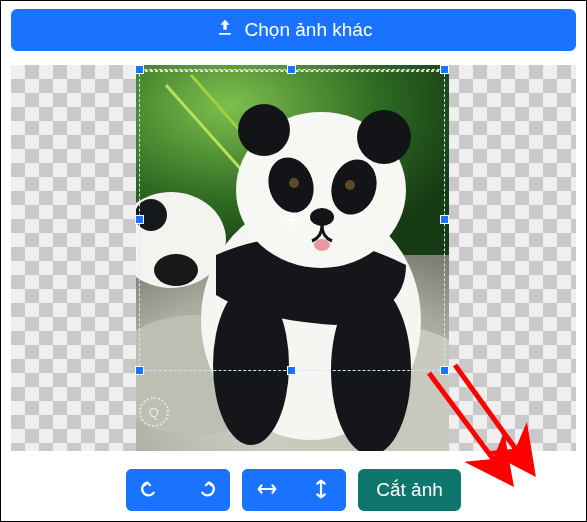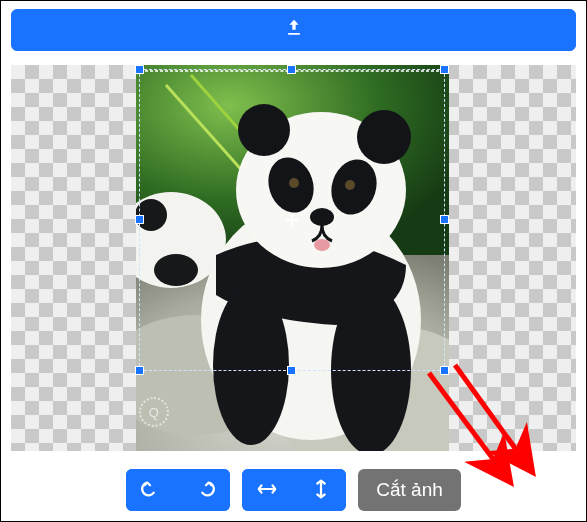--- a/index.html
+++ b/index.html
@@ -38,35 +38,36 @@
   .watermark{position:absolute;left:128px;bottom:24px;color:rgba(255,255,255,.65);
     font-size:22px;letter-spacing:.5px;display:flex;align-items:center;gap:2px;}
   .watermark .wm-icon{width:26px;height:26px;border:2px dotted rgba(255,255,255,.6);border-radius:50%;
     display:flex;align-items:center;justify-content:center;font-size:13px;}
   .toolbar{position:absolute;left:0;right:0;bottom:10px;display:flex;justify-content:center;gap:12px;padding:0 10px;}
   .grp{display:flex;gap:4px;background:#1a73ff;border-radius:6px;padding:0;}
   .tbtn{width:50px;height:42px;background:#1a73ff;border:none;display:flex;align-items:center;justify-content:center;cursor:pointer;}
   .grp .tbtn:first-child{border-radius:6px 0 0 6px;}
   .grp .tbtn:last-child{border-radius:0 6px 6px 0;}
   .tbtn svg{width:22px;height:22px;fill:#fff;stroke:#fff;}
-  .crop-btn{height:42px;padding:0 18px;background:#737373;border:none;border-radius:6px;color:#fff;font-size:19px;cursor:pointer;}
+  .crop-btn{height:42px;padding:0 18px;background:#0f766e;border:none;border-radius:6px;color:#fff;font-size:19px;cursor:pointer;}
   .annot{position:absolute;pointer-events:none;}
   .annot svg{overflow:visible;}
 </style>
 </head>
 <body>
 
 <div class="frame">
 
   <div class="top-btn">
     <span>
       <svg viewBox="0 0 24 24">
           <path d="M5 20h14v-2H5v2zM12 2 6.5 8h3.5v6h4V8h3.5L12 2z"></path>
         </svg>
     </span>
+    <span>Chọn ảnh khác</span>
   </div>
 
   <div class="stage-wrap">
     <div class="stage">
 
       <div class="photo">
         <svg viewBox="0 0 313 386" preserveAspectRatio="xMidYMid slice">
           <defs>
             <radialGradient id="leaf" cx="30%" cy="20%" r="80%">
               <stop offset="0%" stop-color="#7fbf4d"></stop>

